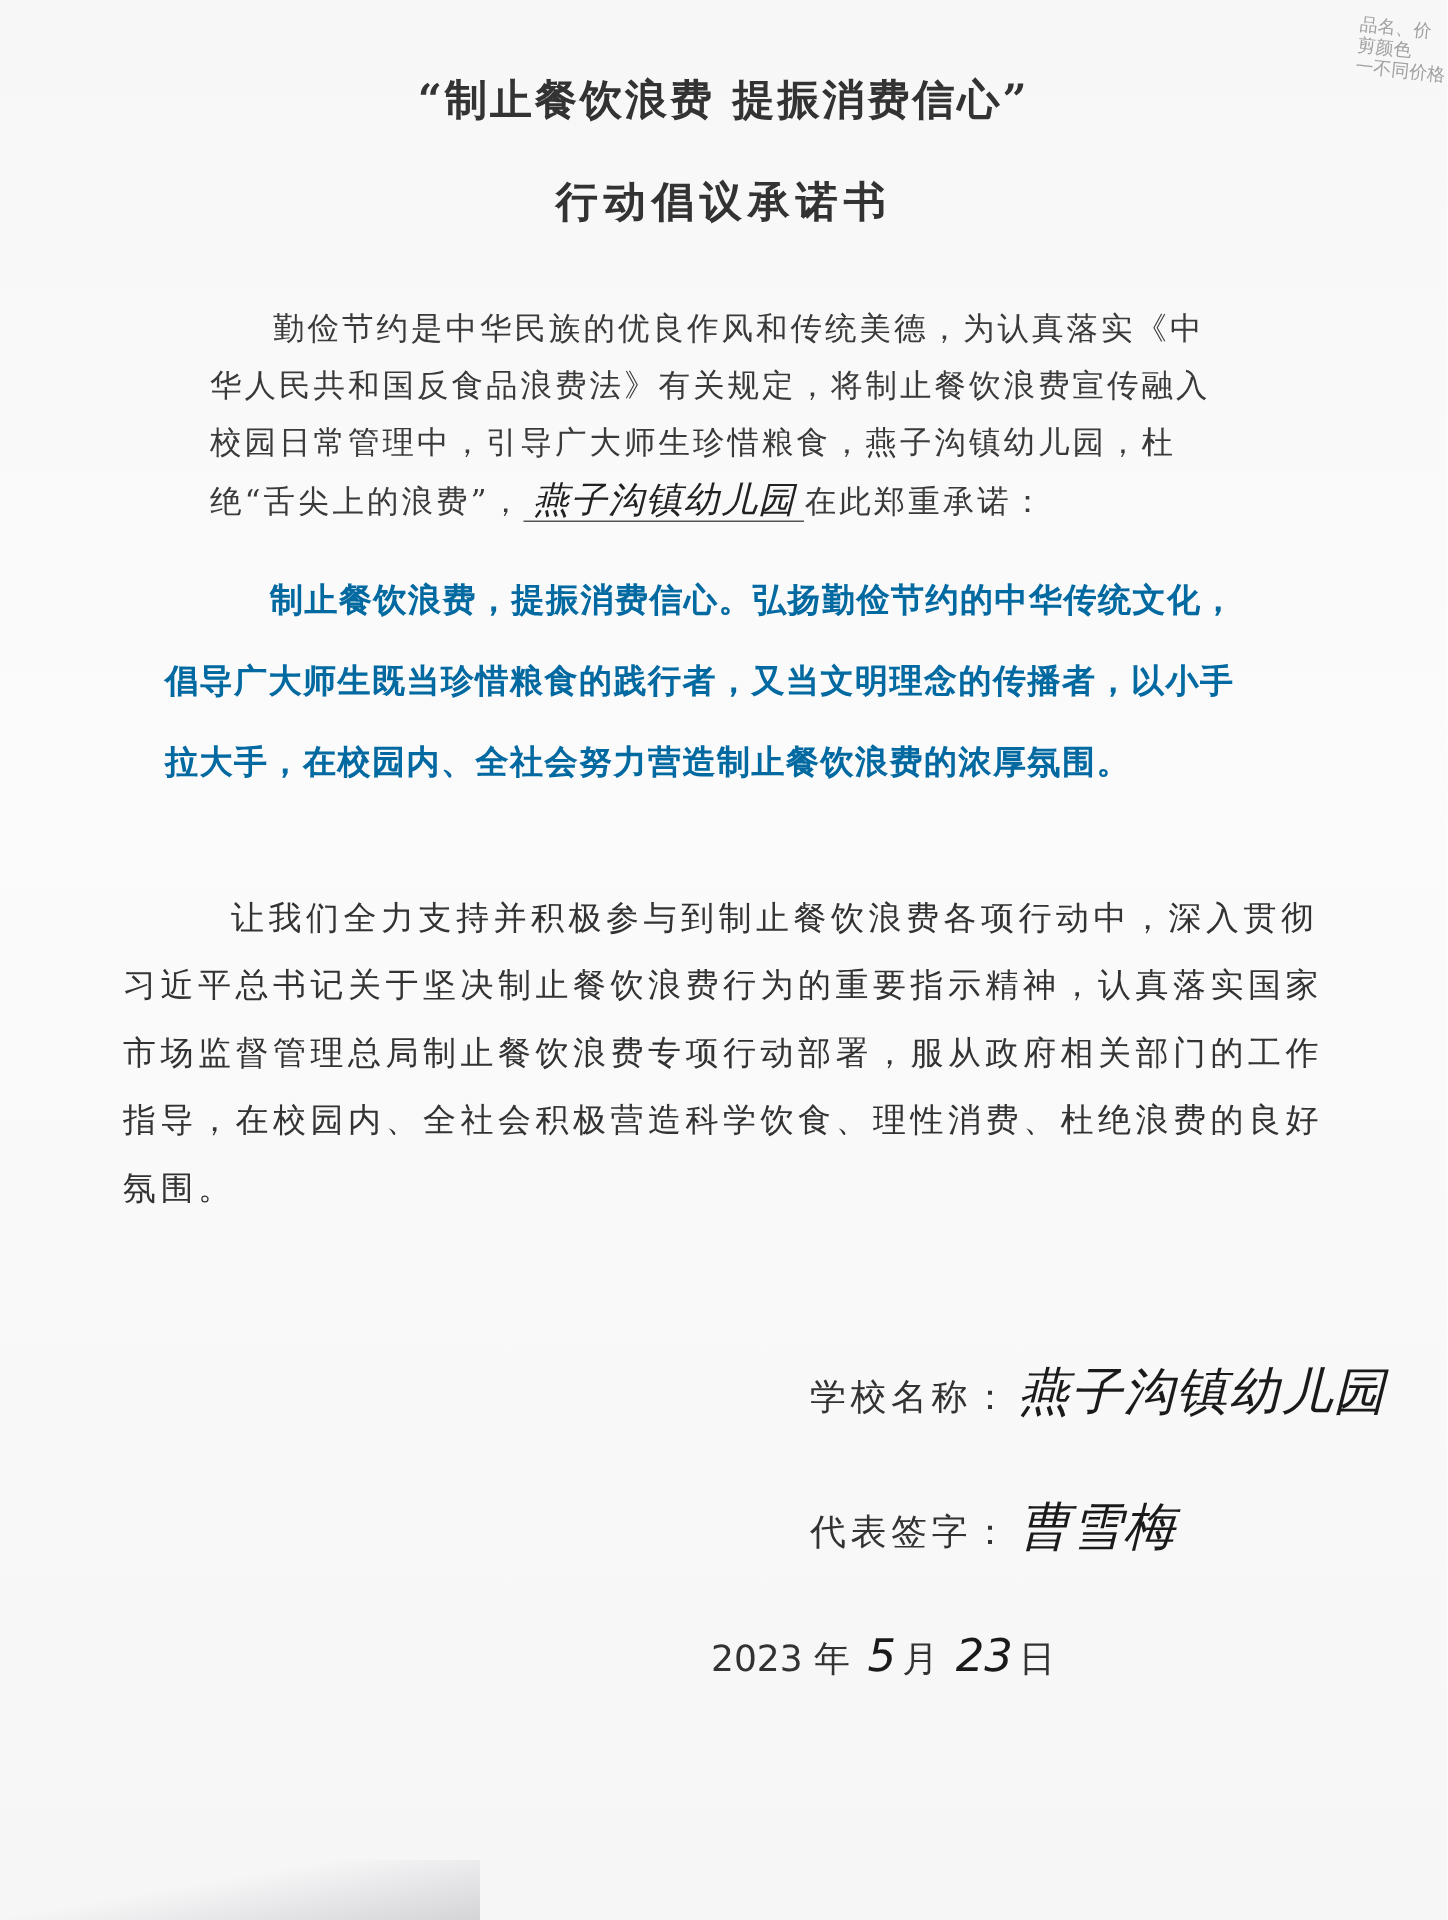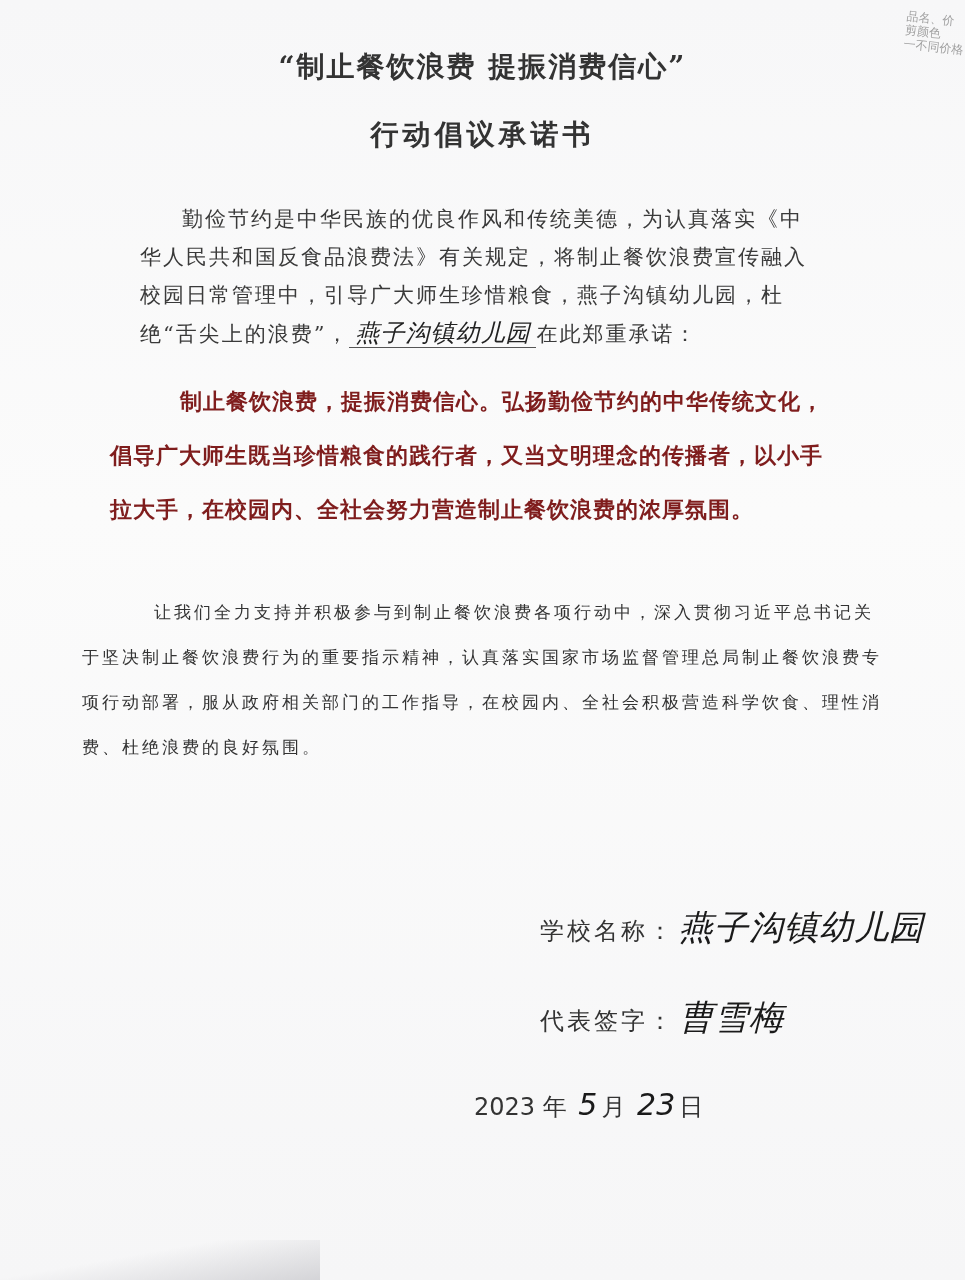--- a/index.html
+++ b/index.html
@@ -27,22 +27,22 @@
   .title1 { top:48px; font-size:28px; }
   .title2 { top:116px; font-size:28px; letter-spacing:4px; }
   .para {
     position:absolute; font-family:"DejaVu Serif", serif; color:#3a3a3a;
   }
   .p1 { left:140px; top:200px; width:680px; font-size:21px; line-height:38px; letter-spacing:2px; text-indent:42px; }
   .p1 .hand {
     font-family:"DejaVu Sans", sans-serif; font-style:italic; font-size:24px;
     color:#222; border-bottom:1.5px solid #555; padding:0 6px; letter-spacing:1px;
   }
-  .p2 { left:110px; top:375px; width:730px; font-size:22px; line-height:54px; font-weight:bold; color:#7f1d1d; font-family:Liberation Sans, sans-serif; letter-spacing:1px; text-indent:70px; }
-  .p3 { left:82px; top:590px; width:800px; font-size:17px; line-height:45px; letter-spacing:3px; text-indent:72px; color:#333; }
+  .p2 { left:110px; top:375px; width:730px; font-size:22px; line-height:54px; font-weight:bold; color:#0369a1; font-family:Liberation Mono, monospace; letter-spacing:1px; text-indent:70px; }
+  .p3 { left:82px; top:590px; width:800px; font-size:22px; line-height:45px; letter-spacing:3px; text-indent:72px; color:#333; }
   .sig-row {
     position:absolute; left:540px; font-size:24px; color:#333;
   }
   .sig-row .label { font-family:"DejaVu Serif", serif; letter-spacing:3px; }
   .sig-row .hand { font-family:"DejaVu Sans", sans-serif; font-style:italic; font-size:34px; color:#1a1a1a; letter-spacing:1px; margin-left:4px; }
   .row-school { top:905px; }
   .row-sign { top:995px; }
   .date {
     position:absolute; left:474px; top:1087px; font-size:24px; color:#333;
     font-family:"DejaVu Sans", sans-serif;

